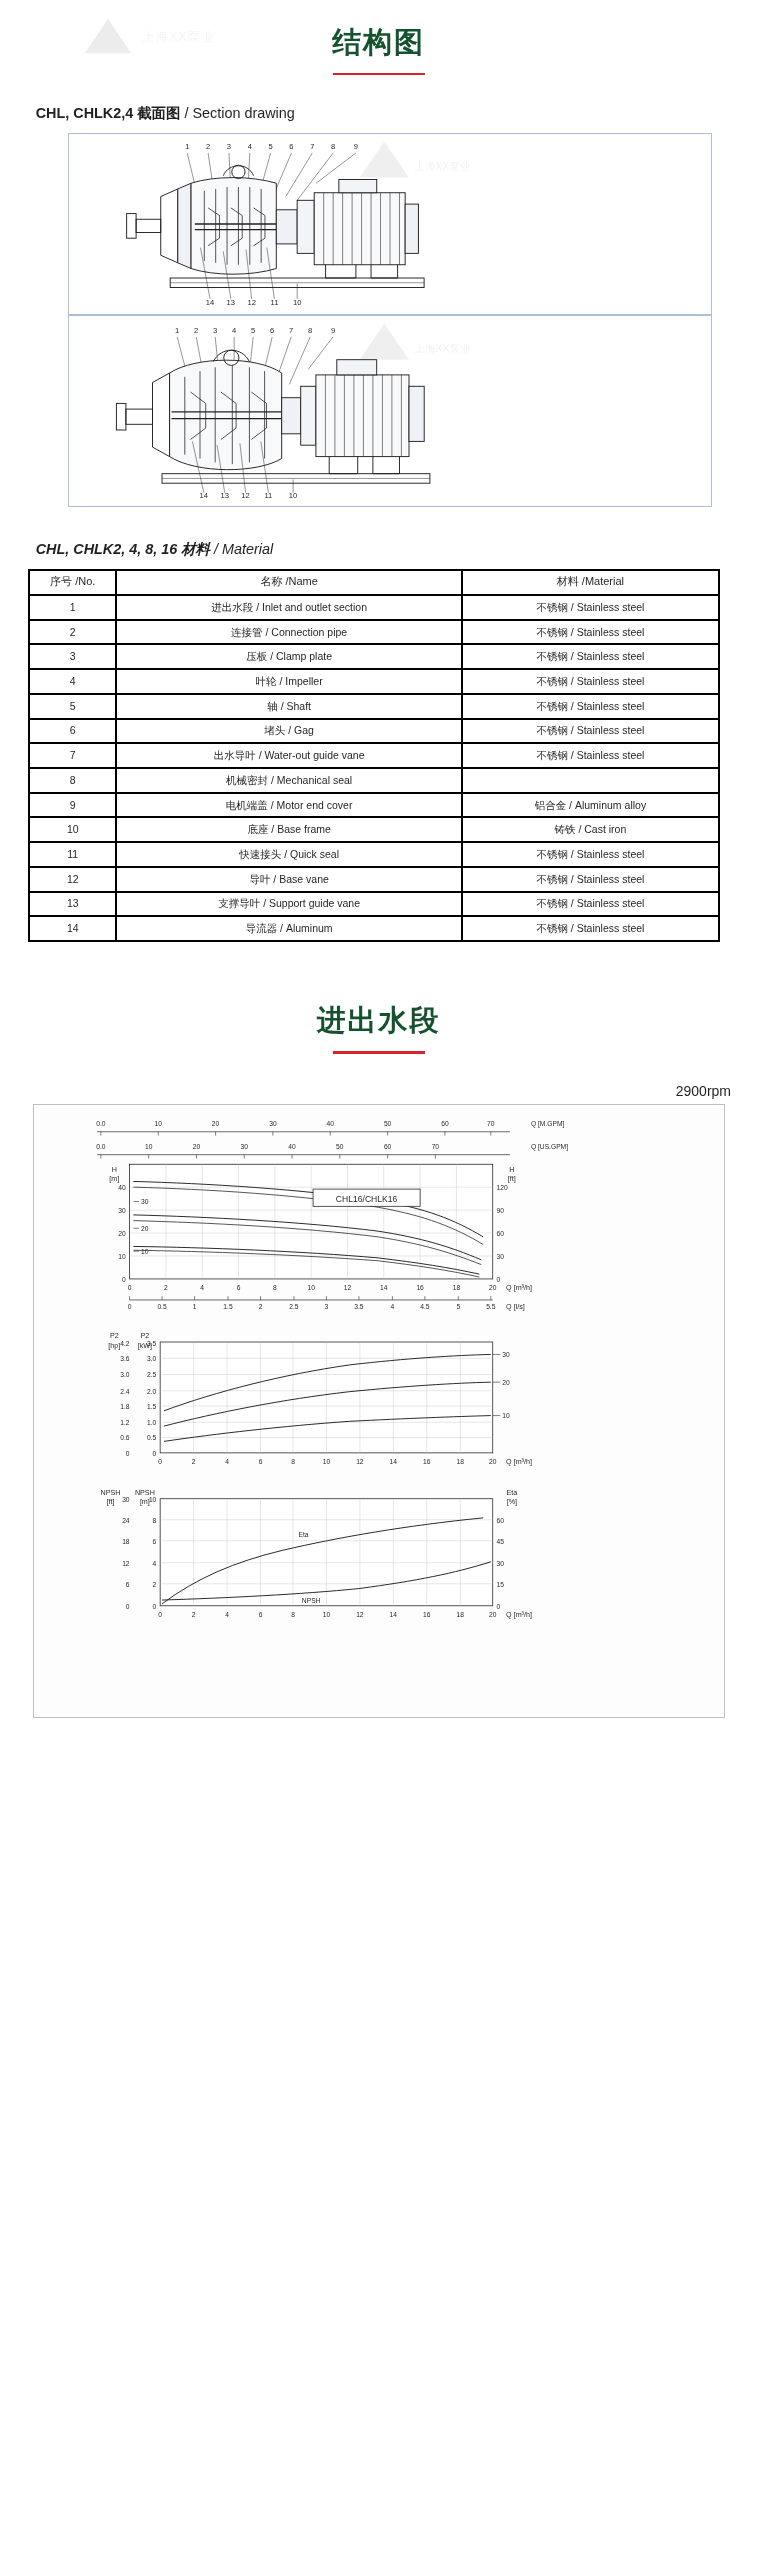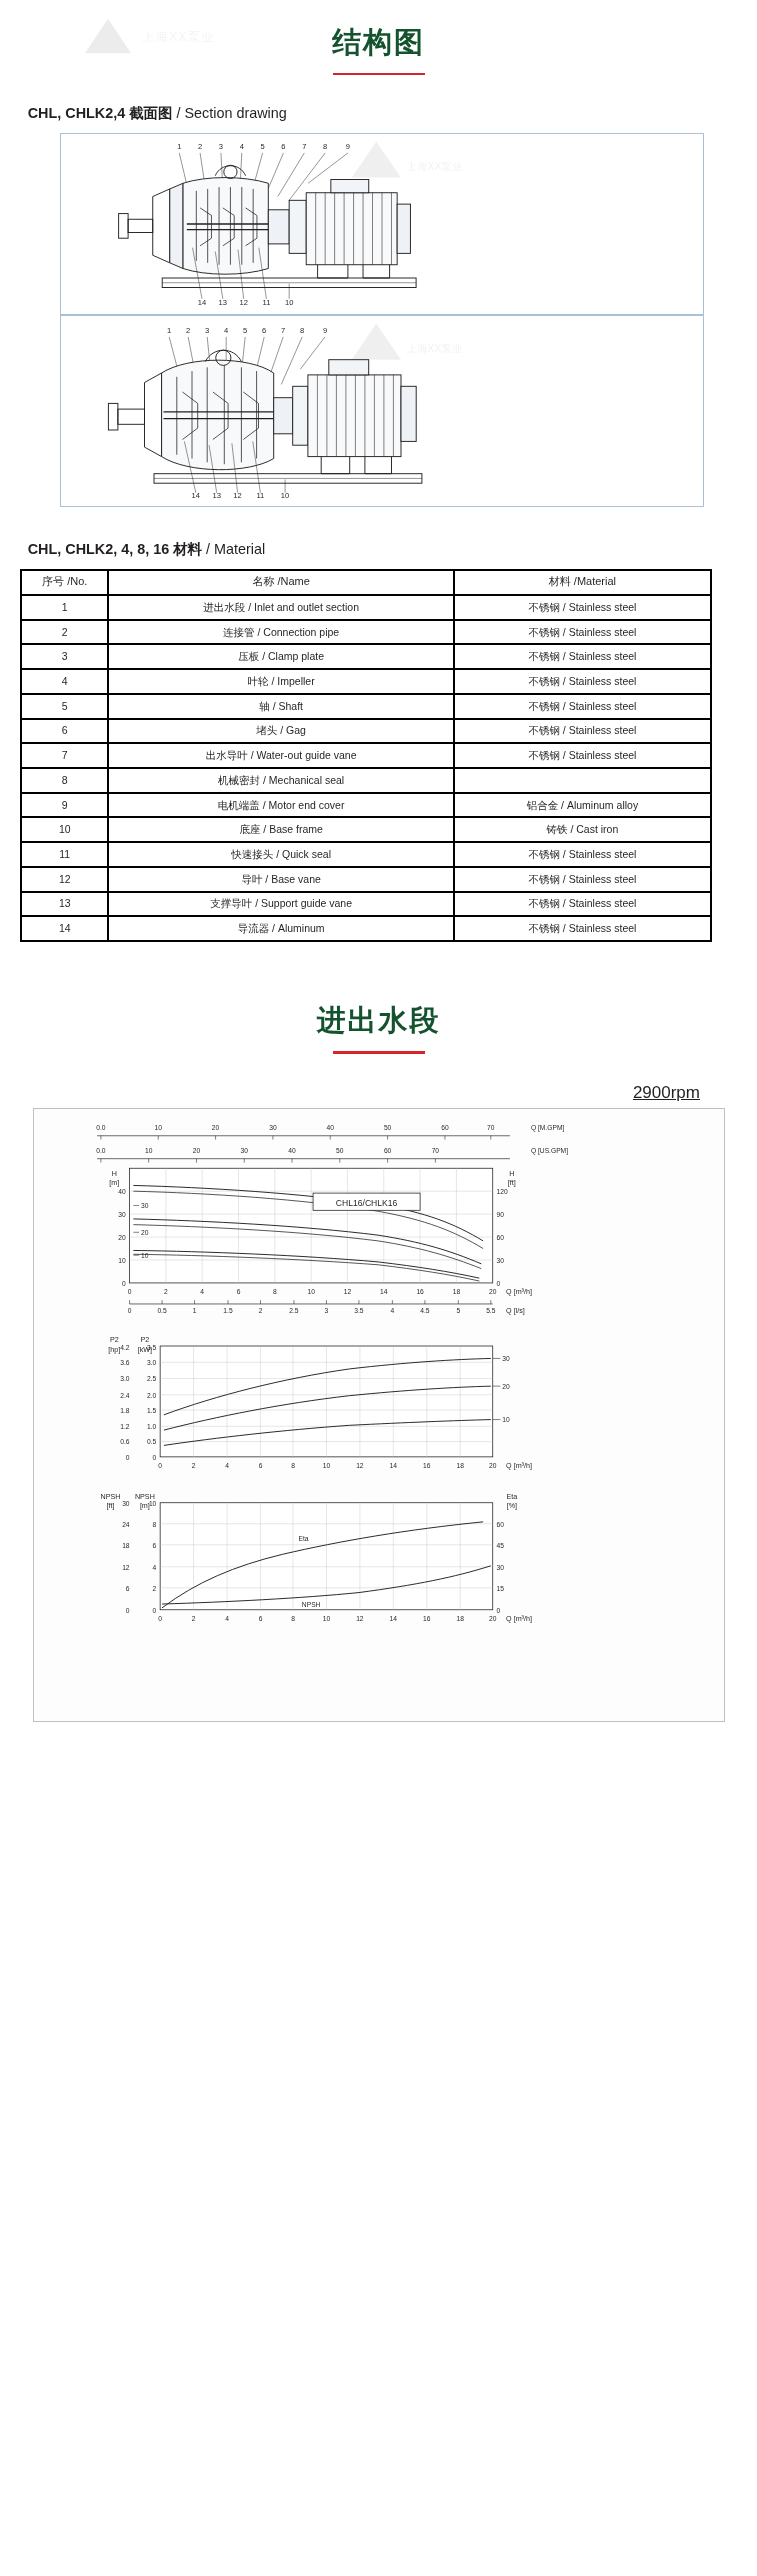--- a/index.html
+++ b/index.html
@@ -40,40 +40,41 @@
     letter-spacing: 1px;
   }
   .wm-logo {
     position:absolute;
     width: 52px; height: 38px;
     opacity: 0.07;
     pointer-events:none;
   }
 
   
-  .block { padding: 0 20px; }
+  .block { padding: 0 28px; }
   .draw-caption {
     font-size: 14.4px;
     color: #231f20;
     margin: 29px 0 9.6px 7.7px;
   }
   .draw-caption b { font-weight: bold; }
   .draw-frame {
     border: 1px solid #a9c0d8;
     background: #ffffff;
     margin-left: 40px;
     width: 644px;
     position: relative;
   }
   .draw-frame svg { display:block; width:100%; height:100%; }
 
   
   .mat-caption {
     font-size: 14.4px;
     margin: 33px 0 9.6px 7.7px;
+    font-style: italic;
   }
   table.material {
     border-collapse: collapse;
     width: 692px;
     margin-left: 0px;
     font-size: 10.5px;
   }
   table.material th, table.material td {
     border: 2px solid #000000;
     padding: 4.8px 3.8px;
@@ -83,25 +84,24 @@
   }
   table.material th { font-weight: normal; font-size: 11px; }
   table.material tr { height: 21px; }
   .col-no { width: 88px; }
   .col-name { width: 348px; }
   .col-mat { width: 259px; }
 
   
   .rpm-label {
     text-align: right;
-    font-size: 17px;
-    padding-right: 57px;
+    font-size: 14px;
+    padding-right: 26px;
     margin-top: 29px;
     color: #231f20;
-    text-decoration: underline;
   }
   .curve-frame {
     border: 1px solid #bfbfbf;
     background: #fdfdfd;
     width: 692px;
     margin: 5.8px auto 38px auto;
     position: relative;
   }
   .curve-frame svg { display:block; width: 100%; height: auto; }
 </style>

